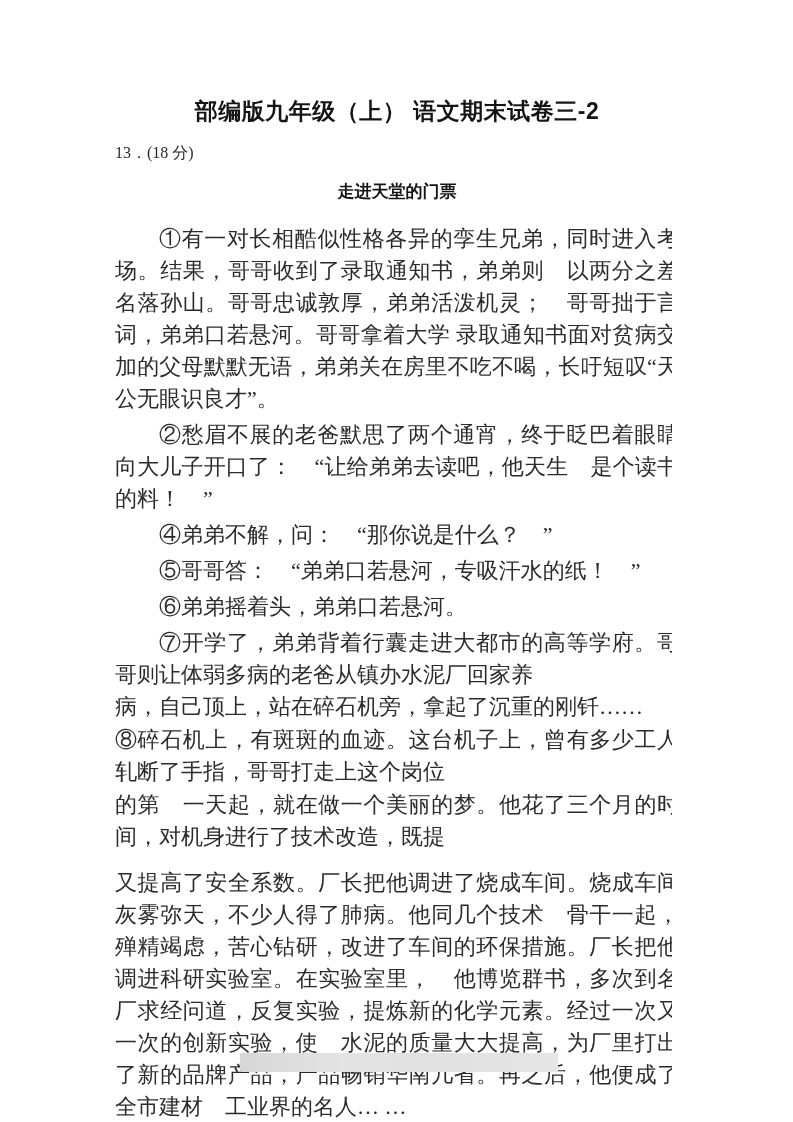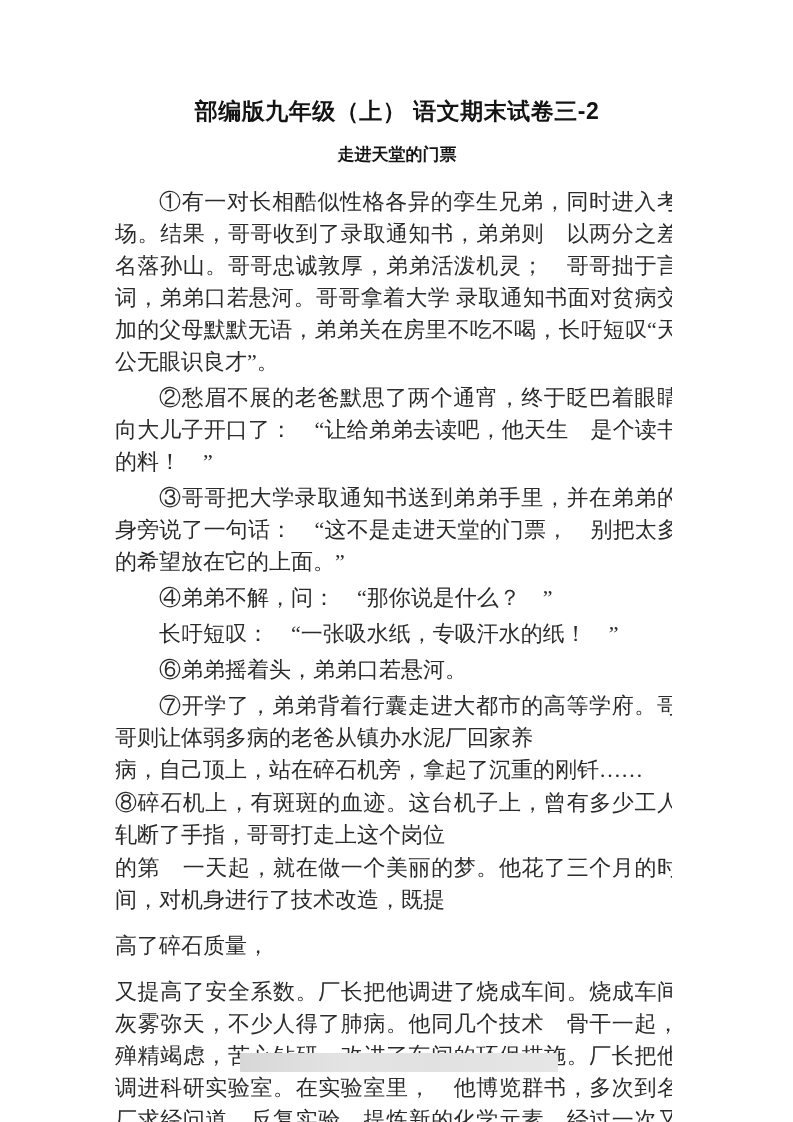--- a/index.html
+++ b/index.html
@@ -66,43 +66,42 @@
   }
 </style>
 </head>
 <body>
 
 <div class="page">
   <div class="content">
 
     <h1 class="doc-title">部编版九年级（上） 语文期末试卷三-2</h1>
 
+    <div class="qnum">13．(18 分)</div>
 
     <h2 class="article-title">走进天堂的门票</h2>
 
     <p class="para indent">①有一对长相酷似性格各异的孪生兄弟，同时进入考场。结果，哥哥收到了录取通知书，弟弟则　以两分之差名落孙山。哥哥忠诚敦厚，弟弟活泼机灵；　哥哥拙于言词，弟弟口若悬河。哥哥拿着大学 录取通知书面对贫病交加的父母默默无语，弟弟关在房里不吃不喝，长吁短叹“天公无眼识良才”。</p>
 
     <p class="para indent gap-sm">②愁眉不展的老爸默思了两个通宵，终于眨巴着眼睛向大儿子开口了：　“让给弟弟去读吧，他天生　是个读书的料！　”</p>
 
-    <p class="para indent gap-sm">③哥哥把大学录取通知书送到弟弟手里，并在弟弟的身旁说了一句话：　“这不是走进天堂的门票，　别把太多的希望放在它的上面。”</p>
 
     <p class="para indent gap-sm">④弟弟不解，问：　“那你说是什么？　”</p>
 
-    <p class="para indent gap-sm">长吁短叹：　“一张吸水纸，专吸汗水的纸！　”</p>
+    <p class="para indent gap-sm">⑤哥哥答：　“弟弟口若悬河，专吸汗水的纸！　”</p>
 
     <p class="para indent gap-sm">⑥弟弟摇着头，弟弟口若悬河。</p>
 
     <p class="para indent gap-sm">⑦开学了，弟弟背着行囊走进大都市的高等学府。哥哥则让体弱多病的老爸从镇办水泥厂回家养</p>
 
     <p class="para">病，自己顶上，站在碎石机旁，拿起了沉重的刚钎……</p>
 
     <p class="para gap-lg">⑧碎石机上，有斑斑的血迹。这台机子上，曾有多少工人轧断了手指，哥哥打走上这个岗位</p>
 
     <p class="para gap-lg">的第　一天起，就在做一个美丽的梦。他花了三个月的时间，对机身进行了技术改造，既提</p>
 
-    <p class="para gap-md">高了碎石质量，</p>
 
     <p class="para gap-md">又提高了安全系数。厂长把他调进了烧成车间。烧成车间灰雾弥天，不少人得了肺病。他同几个技术　骨干一起，殚精竭虑，苦心钻研，改进了车间的环保措施。厂长把他调进科研实验室。在实验室里，　他博览群书，多次到名厂求经问道，反复实验，提炼新的化学元素。经过一次又一次的创新实验，使　水泥的质量大大提高，为厂里打出了新的品牌产品，产品畅销华南几省。再之后，他便成了全市建材　工业界的名人… …</p>
 
   </div>
 
   <div class="watermark-bar"></div>
 </div>
 
 </body></html>

